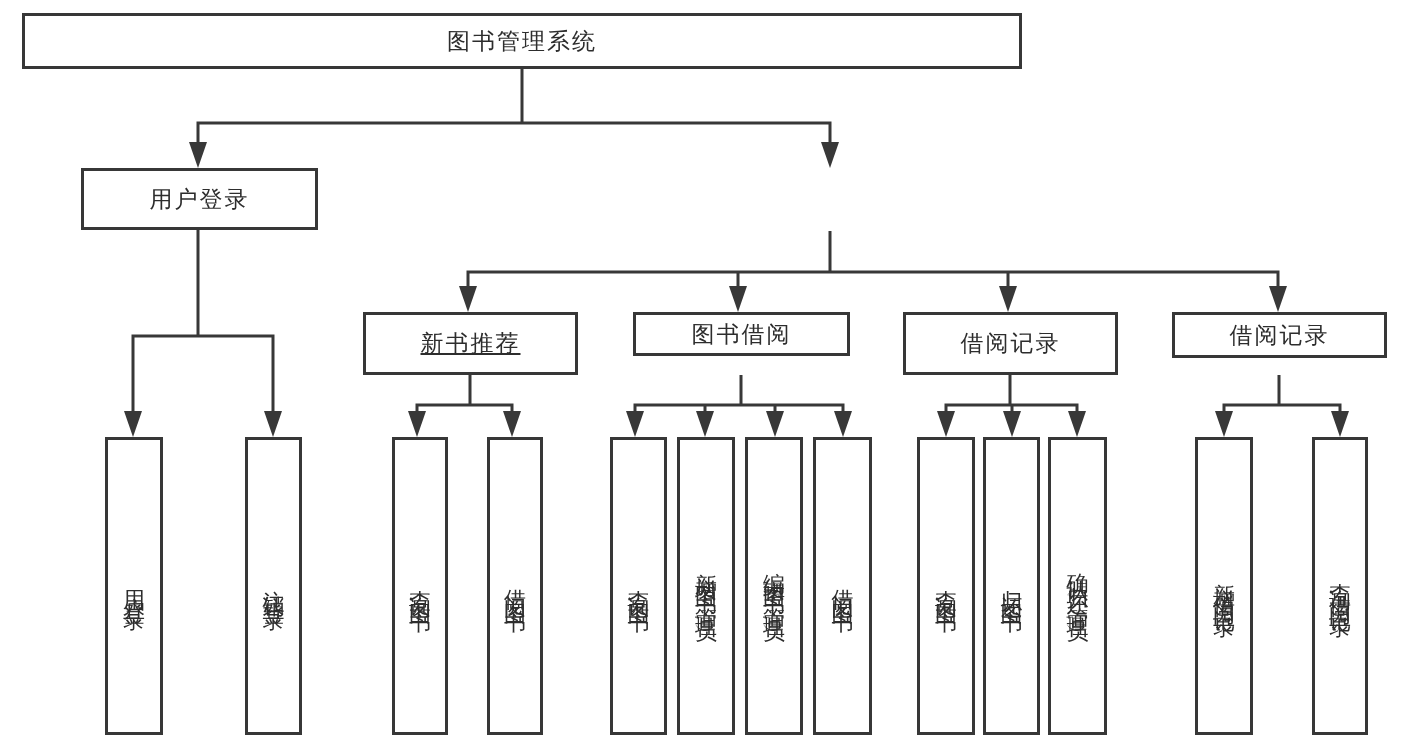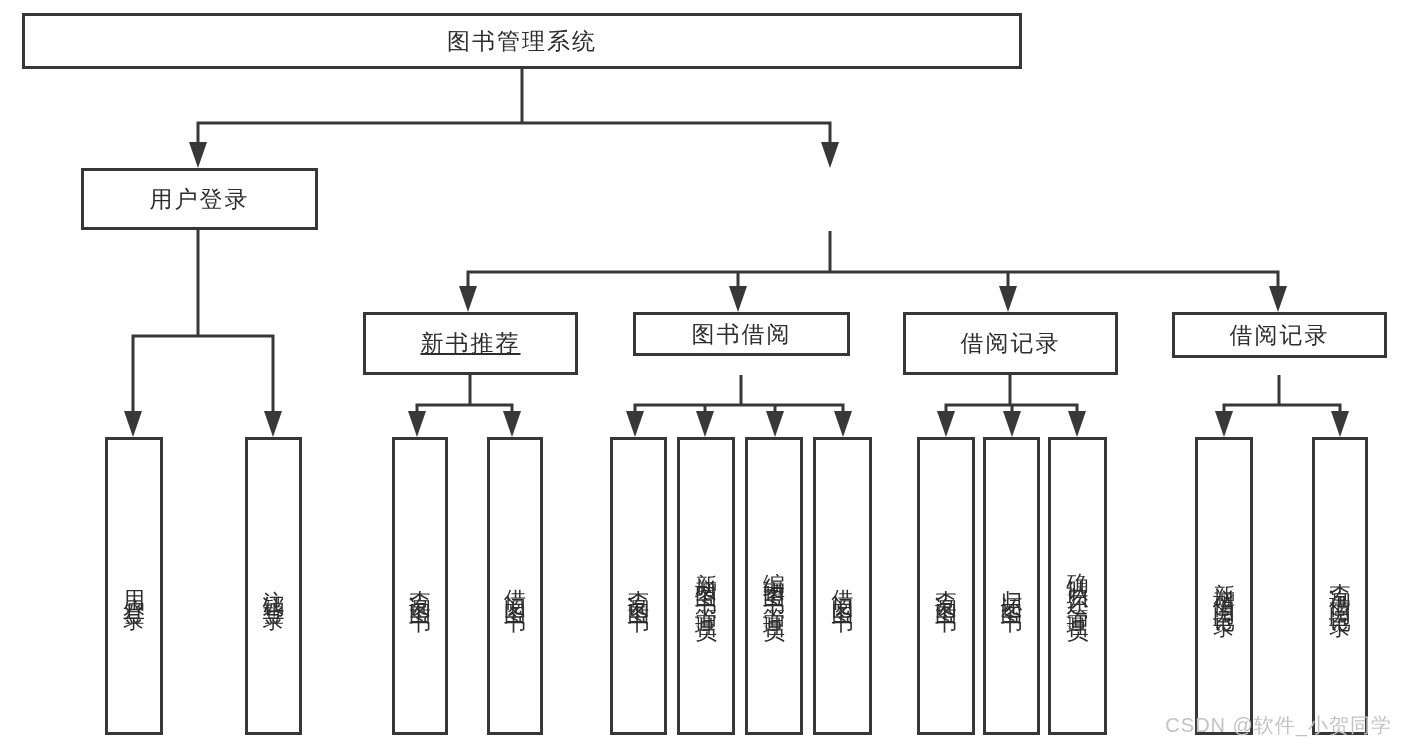--- a/index.html
+++ b/index.html
@@ -96,15 +96,14 @@
   <div class="box vbox" style="left:745px; top:437px; width:58px; height:298px;">编辑图书（管理员）</div>
   <div class="box vbox" style="left:813px; top:437px; width:59px; height:298px;">借阅图书</div>
 
   <div class="box vbox" style="left:917px; top:437px; width:58px; height:298px;">查询图书</div>
   <div class="box vbox" style="left:983px; top:437px; width:57px; height:298px;">归还图书</div>
   <div class="box vbox" style="left:1048px; top:437px; width:59px; height:298px;">确认归还（管理员）</div>
 
   <div class="box vbox" style="left:1195px; top:437px; width:58px; height:298px;">新增借阅记录</div>
   <div class="box vbox" style="left:1312px; top:437px; width:56px; height:298px;">查询借阅记录</div>
 
-  <div class="watermark">CSDN @软件_小贺同学</div>
 
 </div>
 
 </body></html>

